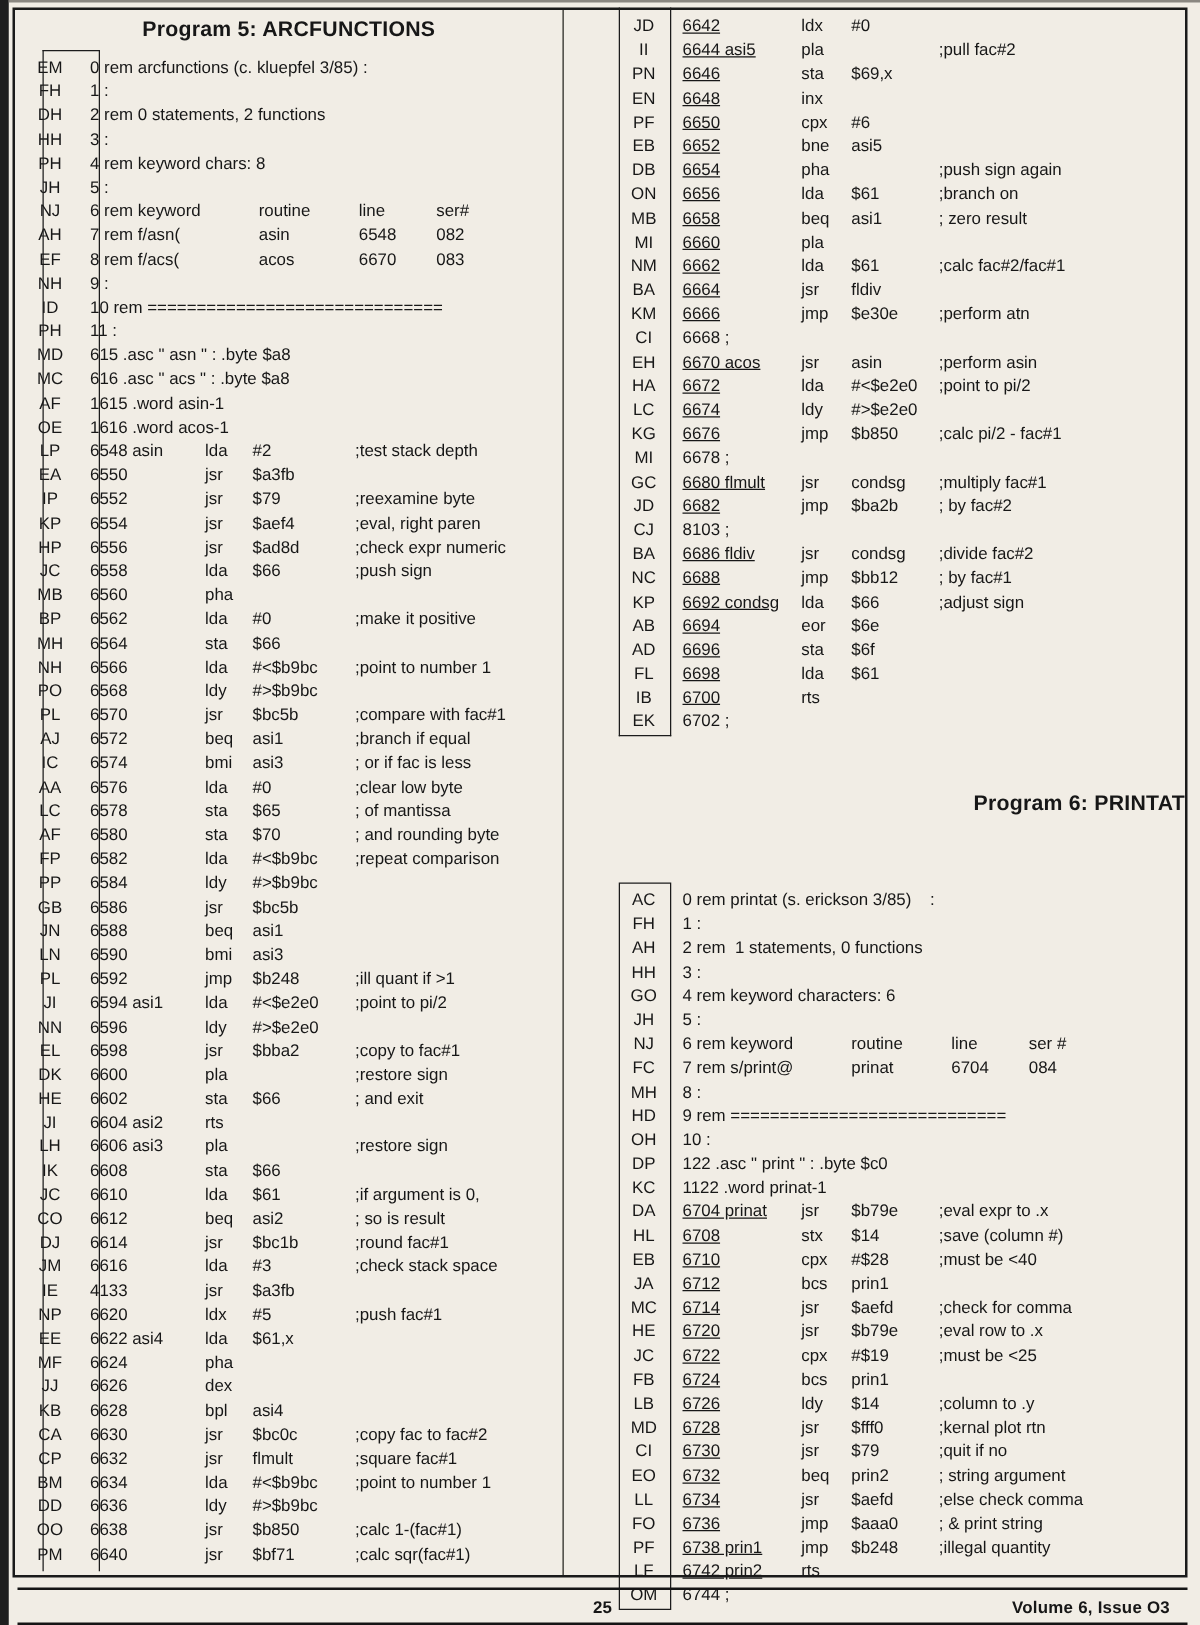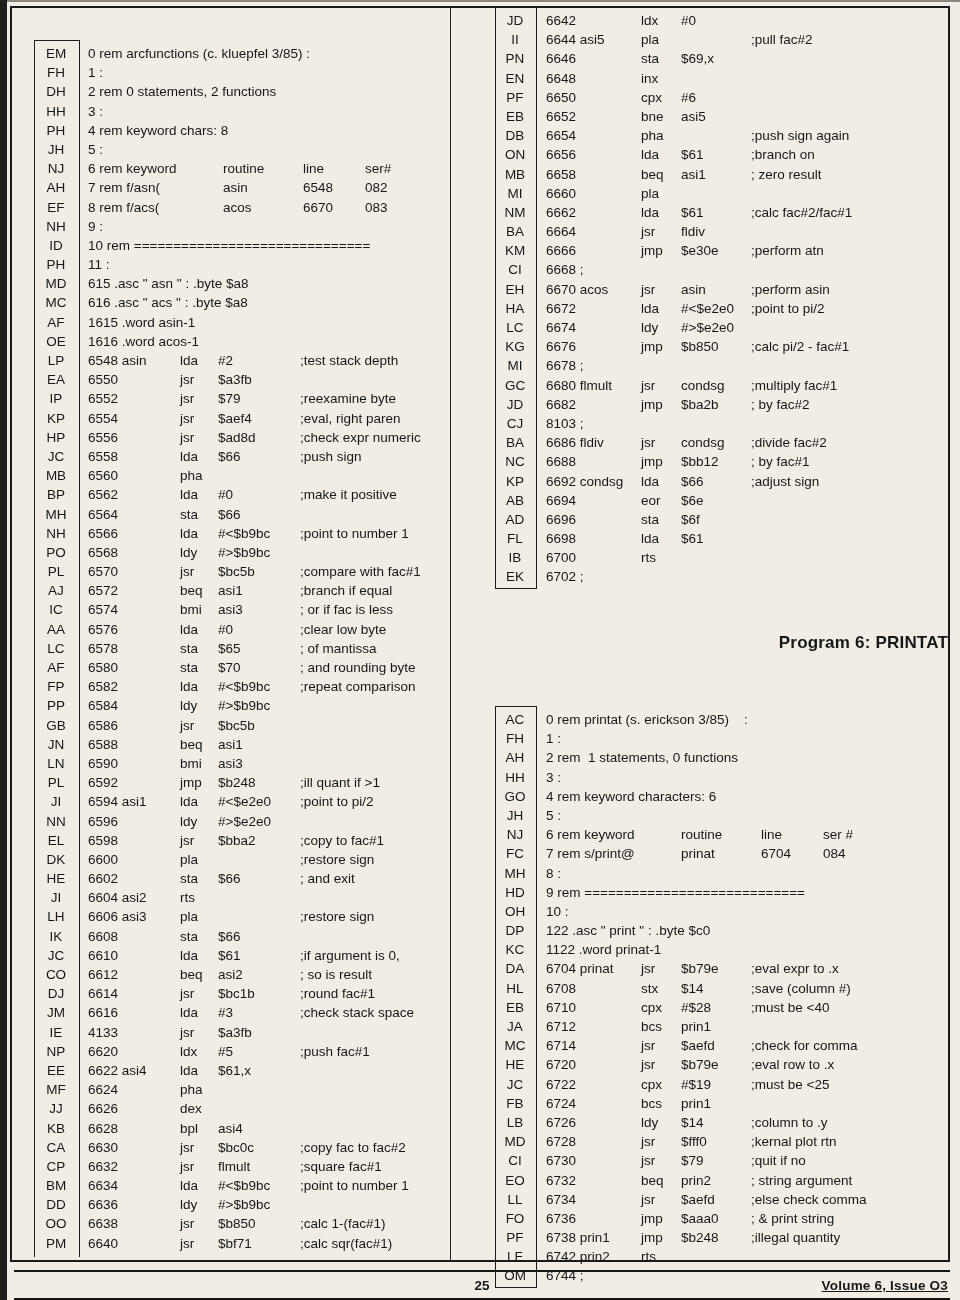--- a/index.html
+++ b/index.html
@@ -25,59 +25,60 @@
   .ltitle{top:6px;}
   .rtitle{top:625px;text-align:right;}
   .rows{position:absolute;left:0;right:0;font-size:13.5px;}
   #p5-left-rows{top:36px;}
   #p5-right-rows{top:3px;}
   #p6-rows{top:662px;margin-top:40px;}
   .row{display:flex;line-height:19.2px;height:19.2px;white-space:pre;}
   .ck{flex:none;text-align:center;}
   .a,.o,.p,.k1,.k2,.k3{flex:none;overflow:visible;}
   .m,.k4,.tx{flex:1;}
-  .sec-left{padding-left:22px;}
+  .sec-left{padding-left:6px;}
   .sec-left .ck{width:44px;margin-right:10px;}
   .sec-left .a{width:92px;}
   .sec-left .o{width:38px;}
   .sec-left .p{width:82px;}
   .sec-right{padding-left:44px;}
   .sec-right .ck{width:40px;margin-right:11px;}
-  .sec-right .a{width:95px;}
+  .sec-right .a{width:95px;text-decoration:underline;}
   .sec-right .o{width:40px;}
   .sec-right .p{width:70px;}
   .k1{width:135px;}
   .k2{width:80px;}
   .k3{width:62px;}
   .ckbox{
     position:absolute;pointer-events:none;
     border-left:1.6px solid #1c1c1c;border-right:1.6px solid #1c1c1c;
   }
   .sec-left .ckbox{left:22px;width:44px;}
   .sec-right .ckbox{left:44px;width:40px;}
   .cap-t{border-top:1.6px solid #1c1c1c;}
   .cap-b{border-bottom:1.6px solid #1c1c1c;}
   .footer{
     position:absolute;left:14px;top:1270px;width:936px;height:26px;
     border-top:2.5px solid #151515;border-bottom:4px solid #151515;
     display:flex;align-items:center;font-weight:bold;font-size:13.5px;
   }
   .f-left{margin-left:26px;letter-spacing:.2px;margin-top:42px;}
   .f-center{position:absolute;left:0;right:0;text-align:center;}
-  .f-right{margin-left:auto;margin-right:2px;position:relative;letter-spacing:.2px;text-decoration:underline;}
+  .f-right{margin-left:auto;margin-right:14px;position:relative;letter-spacing:.2px;}
 </style>
 </head>
 <body>
 
 <div class="edge-left"></div>
 <div class="edge-top"></div>
 
 <div class="frame">
 
   <div class="col-left">
+    <div class="ptitle ltitle">Program 5: ARCFUNCTIONS</div>
     <div class="rows sec-left" id="p5-left-rows">
         <div class="row"><span class="ck">EM</span><span class="tx">0 rem arcfunctions (c. kluepfel 3/85) :</span></div>
         <div class="row"><span class="ck">FH</span><span class="tx">1 :</span></div>
         <div class="row"><span class="ck">DH</span><span class="tx">2 rem 0 statements, 2 functions</span></div>
         <div class="row"><span class="ck">HH</span><span class="tx">3 :</span></div>
         <div class="row"><span class="ck">PH</span><span class="tx">4 rem keyword chars: 8</span></div>
         <div class="row"><span class="ck">JH</span><span class="tx">5 :</span></div>
         <div class="row"><span class="ck">NJ</span><span class="k1">6 rem keyword</span><span class="k2">routine</span><span class="k3">line</span><span class="k4">ser#</span></div>
         <div class="row"><span class="ck">AH</span><span class="k1">7 rem f/asn(</span><span class="k2">asin</span><span class="k3">6548</span><span class="k4">082</span></div>
         <div class="row"><span class="ck">EF</span><span class="k1">8 rem f/acs(</span><span class="k2">acos</span><span class="k3">6670</span><span class="k4">083</span></div>

